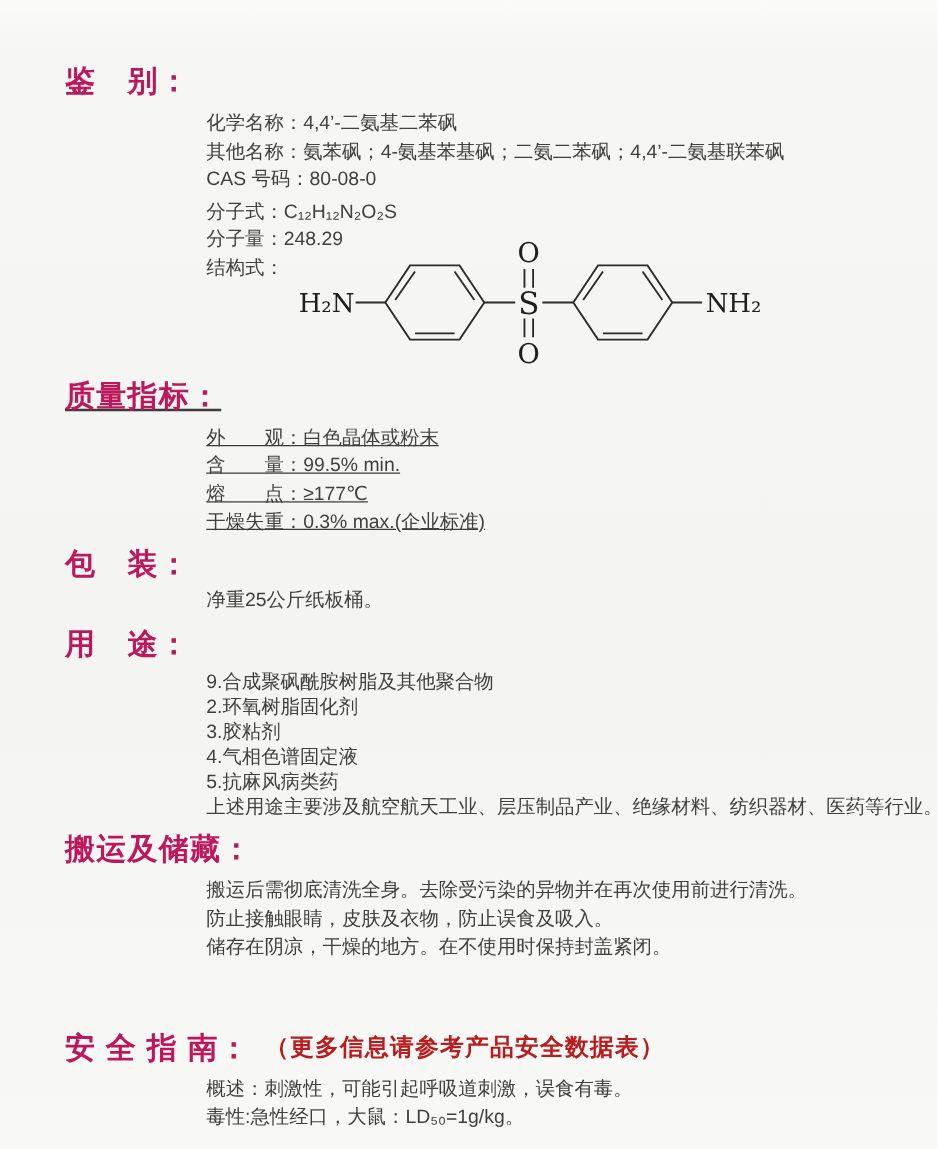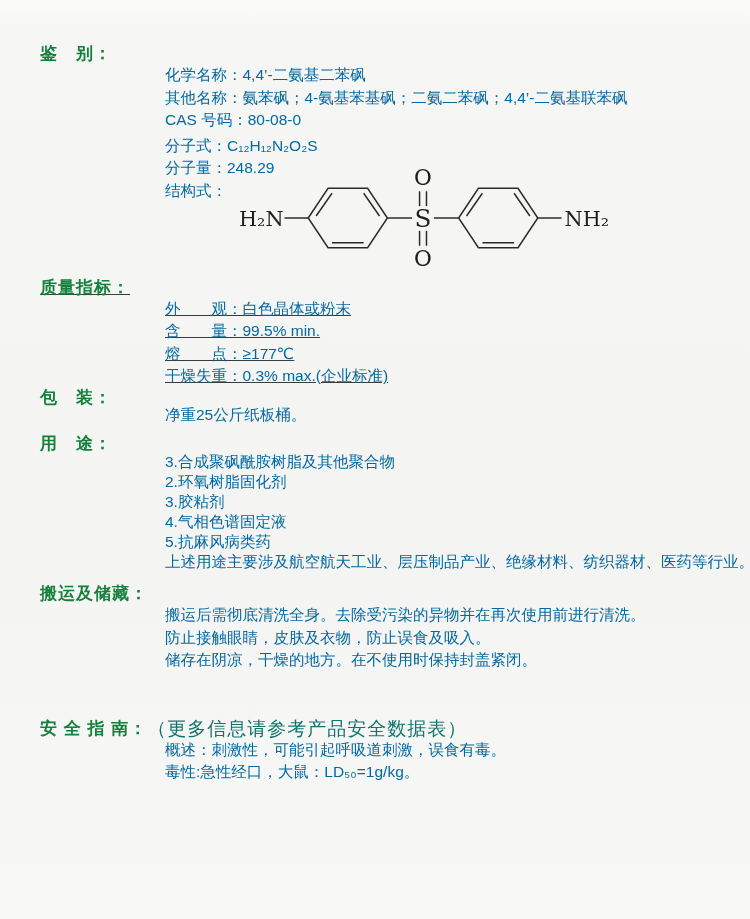--- a/index.html
+++ b/index.html
@@ -6,41 +6,41 @@
   body{
     width:750px;height:919px;
     background:linear-gradient(180deg,#fbfbfa 0%,#f6f6f4 4%,#f4f4f2 60%,#f8f8f7 100%);
     font-family:"Liberation Sans","DejaVu Sans",sans-serif;
     color:#3b3b3b;
     overflow:hidden;
     position:relative;
   }
   .page{padding:42px 30px 0 40px;}
   h2.h{
-    margin:0;
-    font-size:17px;line-height:24px;
+    margin:12px;
+    font-size:24px;line-height:24px;
     font-weight:600;
-    color:#15803d;
+    color:#be185d;
     letter-spacing:1px;
   }
-  .body{margin:-2px 0 0 125px;font-size:15.5px;line-height:22.5px;color:#0369a1;}
+  .body{margin:-2px 0 0 125px;font-size:15.5px;line-height:22.5px;color:#404040;}
   .ln{white-space:nowrap;}
   .cont{padding-left:78px;}
   
   .sec-chem{margin-top:5px;}
   .sec-phys{margin-top:14px;}
   .sec-qual{margin-top:6px;text-decoration:underline;}
   .sec-pack{margin-top:-2px;}
   .sec-pack .body{margin-top:-6px;}
   .sec-uses{margin-top:6px;}
   .sec-uses .body{margin-top:-4px;line-height:20px;}
   .sec-hand{margin-top:10px;}
   .sec-safe{margin-top:45px;}
-  .safe-head{display:flex;align-items:flex-start;}
-  .safe-note{font-size:19px;line-height:24px;font-weight:400;color:#0f766e;letter-spacing:1px;}
+  .safe-head{display:flex;align-items:center;}
+  .safe-note{font-size:19px;line-height:24px;font-weight:700;color:#b91c1c;letter-spacing:1px;}
   
   .struct-row{display:flex;align-items:flex-start;text-align:right;}
   .struct-label{flex:0 0 auto;}
   .struct-svg{margin:-14px 0 0 10px;display:block;}
   .struct-svg text{font-family:"DejaVu Serif","Liberation Serif",serif;fill:#1e1e1e;}
   .bond{stroke:#2a2a2a;stroke-width:1.5;fill:none;}
 </style>
 </head>
 <body>
 
@@ -112,21 +112,21 @@
   <section class="sec-pack">
     <h2 class="h">包　装：</h2>
     <div class="body">
       <div class="ln">净重25公斤纸板桶。</div>
     </div>
   </section>
 
   <section class="sec-uses">
     <h2 class="h">用　途：</h2>
     <div class="body">
-      <div class="ln">3.合成聚砜酰胺树脂及其他聚合物</div>
+      <div class="ln">9.合成聚砜酰胺树脂及其他聚合物</div>
       <div class="ln">2.环氧树脂固化剂</div>
       <div class="ln">3.胶粘剂</div>
       <div class="ln">4.气相色谱固定液</div>
       <div class="ln">5.抗麻风病类药</div>
       <div class="ln">上述用途主要涉及航空航天工业、层压制品产业、绝缘材料、纺织器材、医药等行业。</div>
     </div>
   </section>
 
   <section class="sec-hand">
     <h2 class="h">搬运及储藏：</h2>

